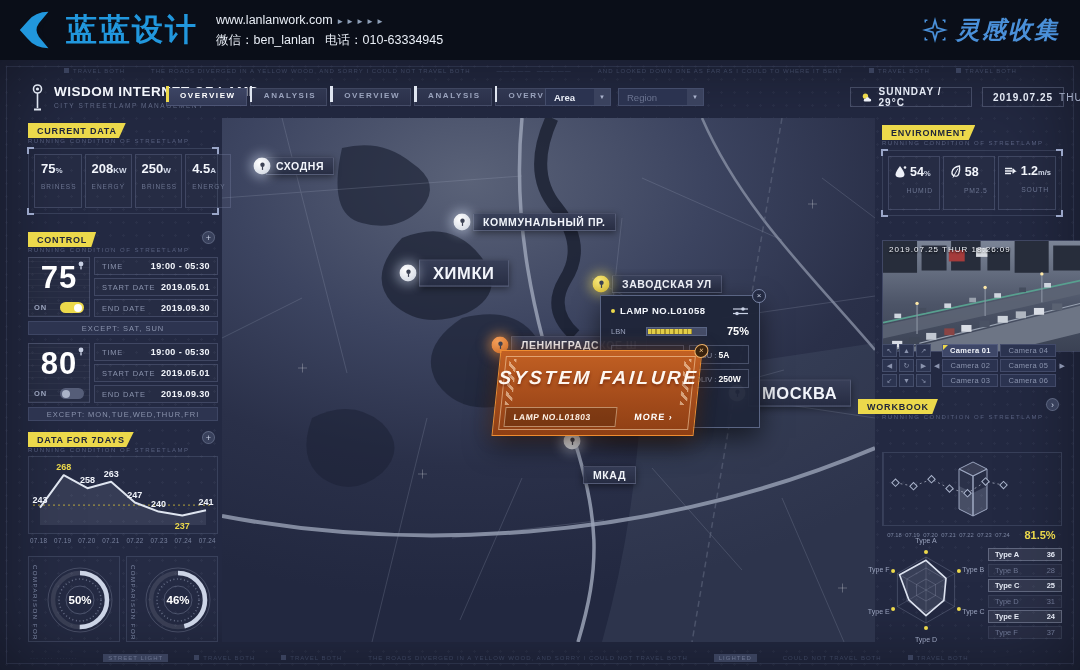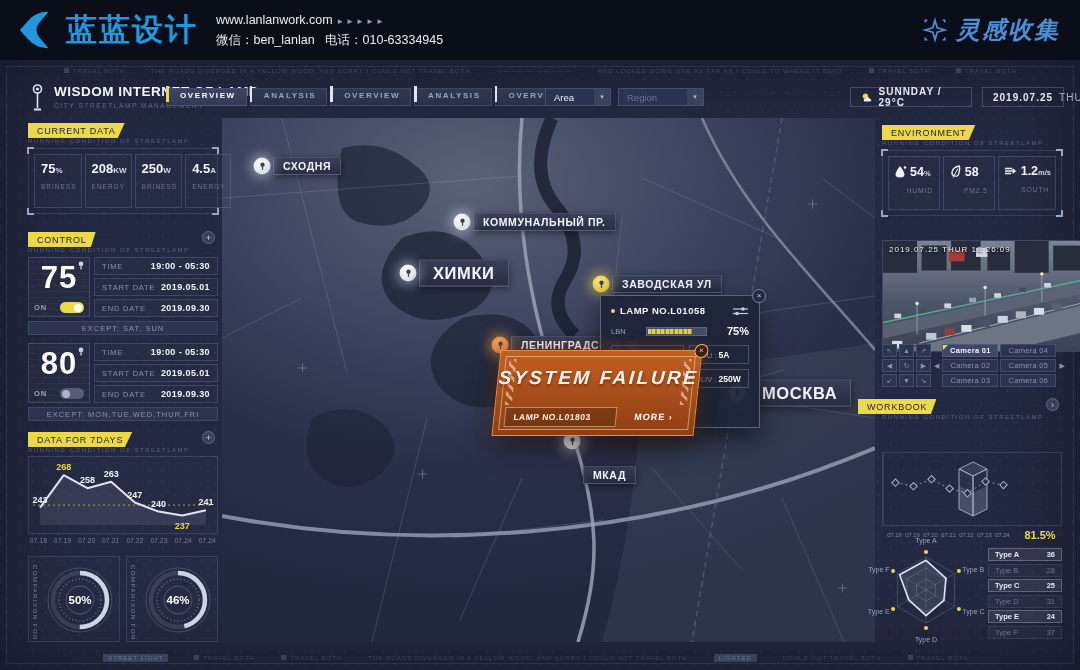--- a/index.html
+++ b/index.html
@@ -30,29 +30,29 @@
   .hdr-left{position:absolute;left:30px;top:24px;display:flex;gap:9px;align-items:flex-start}
   .hdr-title{font-size:13.5px;font-weight:bold;color:#f2f5fb;letter-spacing:0.5px}
   .hdr-sub{font-size:6.5px;color:#5f6884;letter-spacing:1.6px;margin-top:3px}
   .tabs{position:absolute;left:166px;top:28px;display:flex;gap:3px}
   .tab{position:relative;height:18px;padding:2px 10px 4px 13px;background:linear-gradient(180deg,#313852,#2a3049);
     border:1px solid rgba(160,172,205,0.18);color:#9aa3bd;font-size:8px;font-weight:bold;letter-spacing:1.6px;cursor:pointer}
   .tab::before{content:'';position:absolute;left:-1px;top:-3px;bottom:3px;width:2.5px;background:#dfe5f0}
   .tab.active{color:#ffffff;background:linear-gradient(180deg,#3c4463,#333a57)}
   .tab.active::before{background:#ecd94b}
   .dd{position:absolute;top:28px;display:flex;height:18px;background:#2b3350;border:1px solid rgba(160,172,205,0.22);cursor:pointer}
-  .dd .lbl{flex:1;font-size:9.5px;font-weight:normal;color:#e9edf6;padding:3px 8px}
+  .dd .lbl{flex:1;font-size:9.5px;font-weight:bold;color:#e9edf6;padding:3px 8px}
   .dd.dim .lbl{color:#6b7490;font-weight:normal}
   .dd .car{width:16px;background:#3a425e;color:#aab3cc;font-size:6px;display:flex;align-items:center;justify-content:center}
   .hdr-box{position:absolute;top:27px;height:20px;display:flex;align-items:center;gap:6px;border:1px solid rgba(160,172,205,0.28);
     padding:0 10px;color:#e4e9f4;font-size:10px;font-weight:bold;letter-spacing:1px}
   .hdr-box .thin{font-weight:normal;color:#aab3cc}
 
   
-  .tag{position:absolute;background:#ecd94b;color:#20263a;font-size:9px;font-weight:normal;letter-spacing:0.8px;
+  .tag{position:absolute;background:#ecd94b;color:#20263a;font-size:9px;font-weight:bold;letter-spacing:0.8px;
     padding:2.5px 9px;clip-path:polygon(0 0,100% 0,93% 100%,0 100%)}
   .sub{position:absolute;font-size:6px;color:#565f7e;letter-spacing:1.5px}
   .frame{position:absolute;border:1px solid rgba(132,144,178,0.22)}
   .frame .c{position:absolute;width:7px;height:7px}
   .frame .tl{top:-2px;left:-2px;border-top:2px solid #9aa6c8;border-left:2px solid #9aa6c8}
   .frame .tr{top:-2px;right:-2px;border-top:2px solid #9aa6c8;border-right:2px solid #9aa6c8}
   .frame .bl{bottom:-2px;left:-2px;border-bottom:2px solid #9aa6c8;border-left:2px solid #9aa6c8}
   .frame .br{bottom:-2px;right:-2px;border-bottom:2px solid #9aa6c8;border-right:2px solid #9aa6c8}
   .circ-btn{position:absolute;width:13px;height:13px;border-radius:50%;background:#39415c;color:#c9d1e4;font-size:9px;
     line-height:12px;text-align:center;cursor:pointer;border:1px solid rgba(200,210,235,0.25)}
@@ -709,21 +709,21 @@
       <span class="chip">LIGHTED</span>
       <span>COULD NOT TRAVEL BOTH</span>
       <span><i class="sq"></i><span>TRAVEL BOTH</span></span>
     </div>
   <div class="pin white" style="left: 262px; top: 106px;">
         <svg width="10" height="10" viewBox="0 0 10 10">
           <circle cx="5" cy="3.2" r="2.2" fill="#3c4254"></circle>
           <rect x="4.4" y="5" width="1.2" height="3.4" fill="#3c4254"></rect>
         </svg>
       </div>
-      <div class="mlabel" style="left: 273px; top: 106px;">СХОДНЯ</div>
+      <div class="mlabel" style="left: 266px; top: 106px;">СХОДНЯ</div>
       <div class="pin white" style="left: 462px; top: 162px;">
         <svg width="10" height="10" viewBox="0 0 10 10">
           <circle cx="5" cy="3.2" r="2.2" fill="#3c4254"></circle>
           <rect x="4.4" y="5" width="1.2" height="3.4" fill="#3c4254"></rect>
         </svg>
       </div>
       <div class="mlabel" style="left: 473px; top: 162px;">КОММУНАЛЬНЫЙ ПР.</div>
       <div class="pin white" style="left: 408px; top: 213px;">
         <svg width="10" height="10" viewBox="0 0 10 10">
           <circle cx="5" cy="3.2" r="2.2" fill="#3c4254"></circle>

